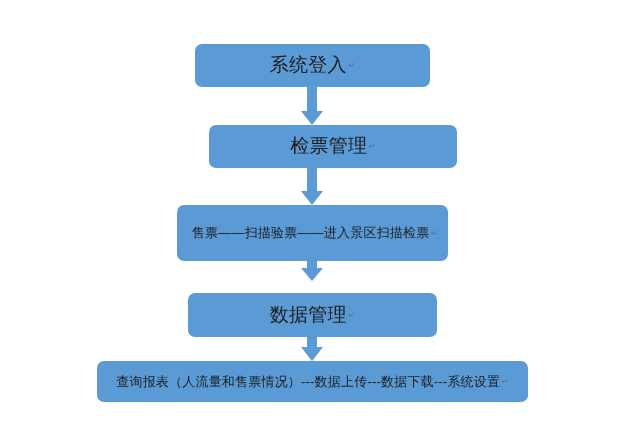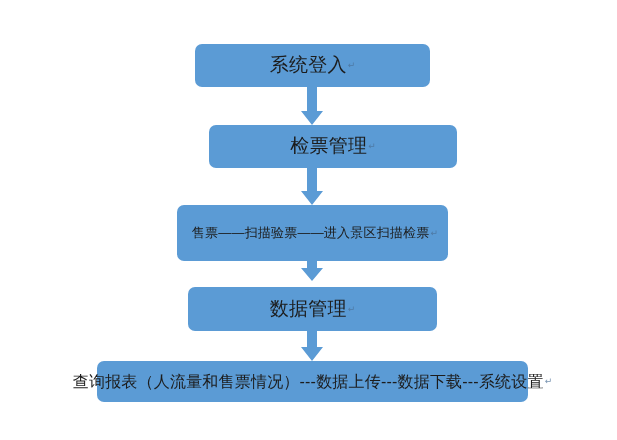--- a/index.html
+++ b/index.html
@@ -50,25 +50,25 @@
     color: #4a6f96;
     vertical-align: baseline;
     margin-left: 1px;
     opacity: 0.75;
   }
 
   
   #node-login   { left: 195px; top: 44px;  width: 235px; height: 43px; }
   #node-ticket  { left: 189px; top: 125px; width: 248px; height: 43px; margin-left: 20px; }
   #node-sell    { left: 177px; top: 205px; width: 271px; height: 56px; justify-content: flex-end; }
-  #node-data    { left: 188px; top: 287px; width: 249px; height: 44px; }
+  #node-data    { left: 188px; top: 293px; width: 249px; height: 44px; }
   #node-report  { left: 97px;  top: 361px; width: 431px; height: 41px; }
 
   #node-sell .node-label   { font-size: 13px; }
-  #node-report .node-label { font-size: 16px; }
+  #node-report .node-label { font-size: 13px; }
 
   .arrow {
     position: absolute;
     fill: #5B9BD5;
   }
   #arrow-1 { left: 300px; top: 87px;  width: 24px; height: 38px; }
   #arrow-2 { left: 300px; top: 168px; width: 24px; height: 37px; }
   #arrow-3 { left: 300px; top: 249px; width: 24px; height: 32px; }
   #arrow-4 { left: 300px; top: 325px; width: 24px; height: 36px; }
 </style>

